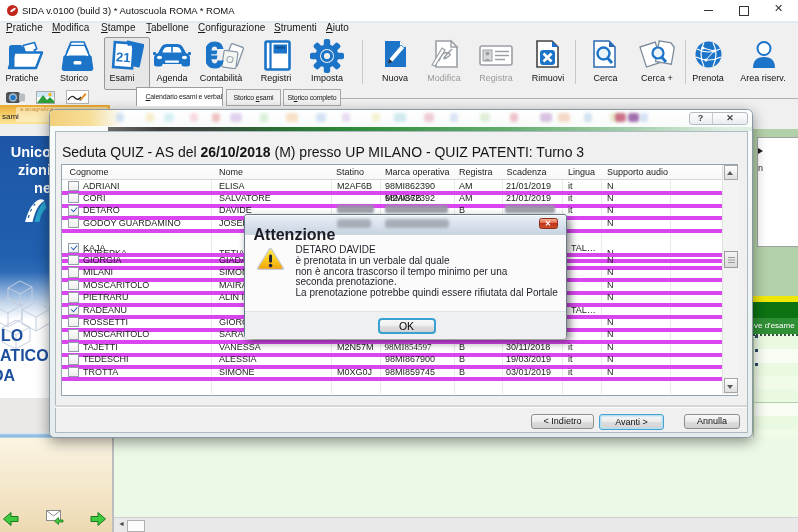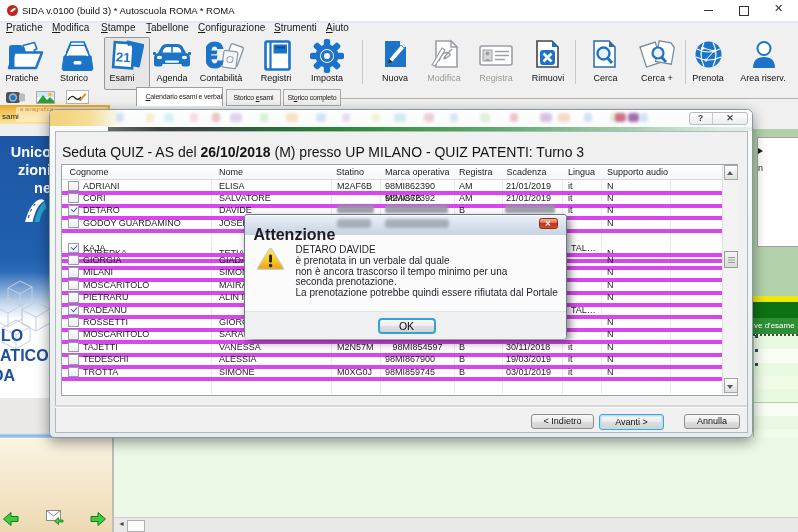--- a/index.html
+++ b/index.html
@@ -497,21 +497,21 @@
         <div class="cb"></div>
         <span class="cell" style="left:21.5px;">MOSCARITOLO</span>
         <span class="cell" style="left:157.5px;">SARA</span>
         <span class="cell" style="left:545.5px;">N</span>
       </div>
 <div class="row" style="top:175.70000000000002px;">
         <div class="cb"></div>
         <span class="cell" style="left:21.5px;">TAJETTI</span>
         <span class="cell" style="left:157.5px;">VANESSA</span>
         <span class="cell" style="left:275.5px;">M2N57M</span>
-        <span class="cell" style="left:331px;">98MI854597</span>
+        <span class="cell" style="left:323px;font-family:Liberation Serif, serif;">98MI854597</span>
         <span class="cell" style="left:397.5px;">B</span>
         <span class="cell" style="left:444.5px;">30/11/2018</span>
         <span class="cell" style="left:506.5px;">it</span>
         <span class="cell" style="left:545.5px;">N</span>
       </div>
 <div class="row" style="top:188.1px;">
         <div class="cb"></div>
         <span class="cell" style="left:21.5px;">TEDESCHI</span>
         <span class="cell" style="left:157.5px;">ALESSIA</span>
         <span class="cell" style="left:323.5px;">98MI867900</span>

